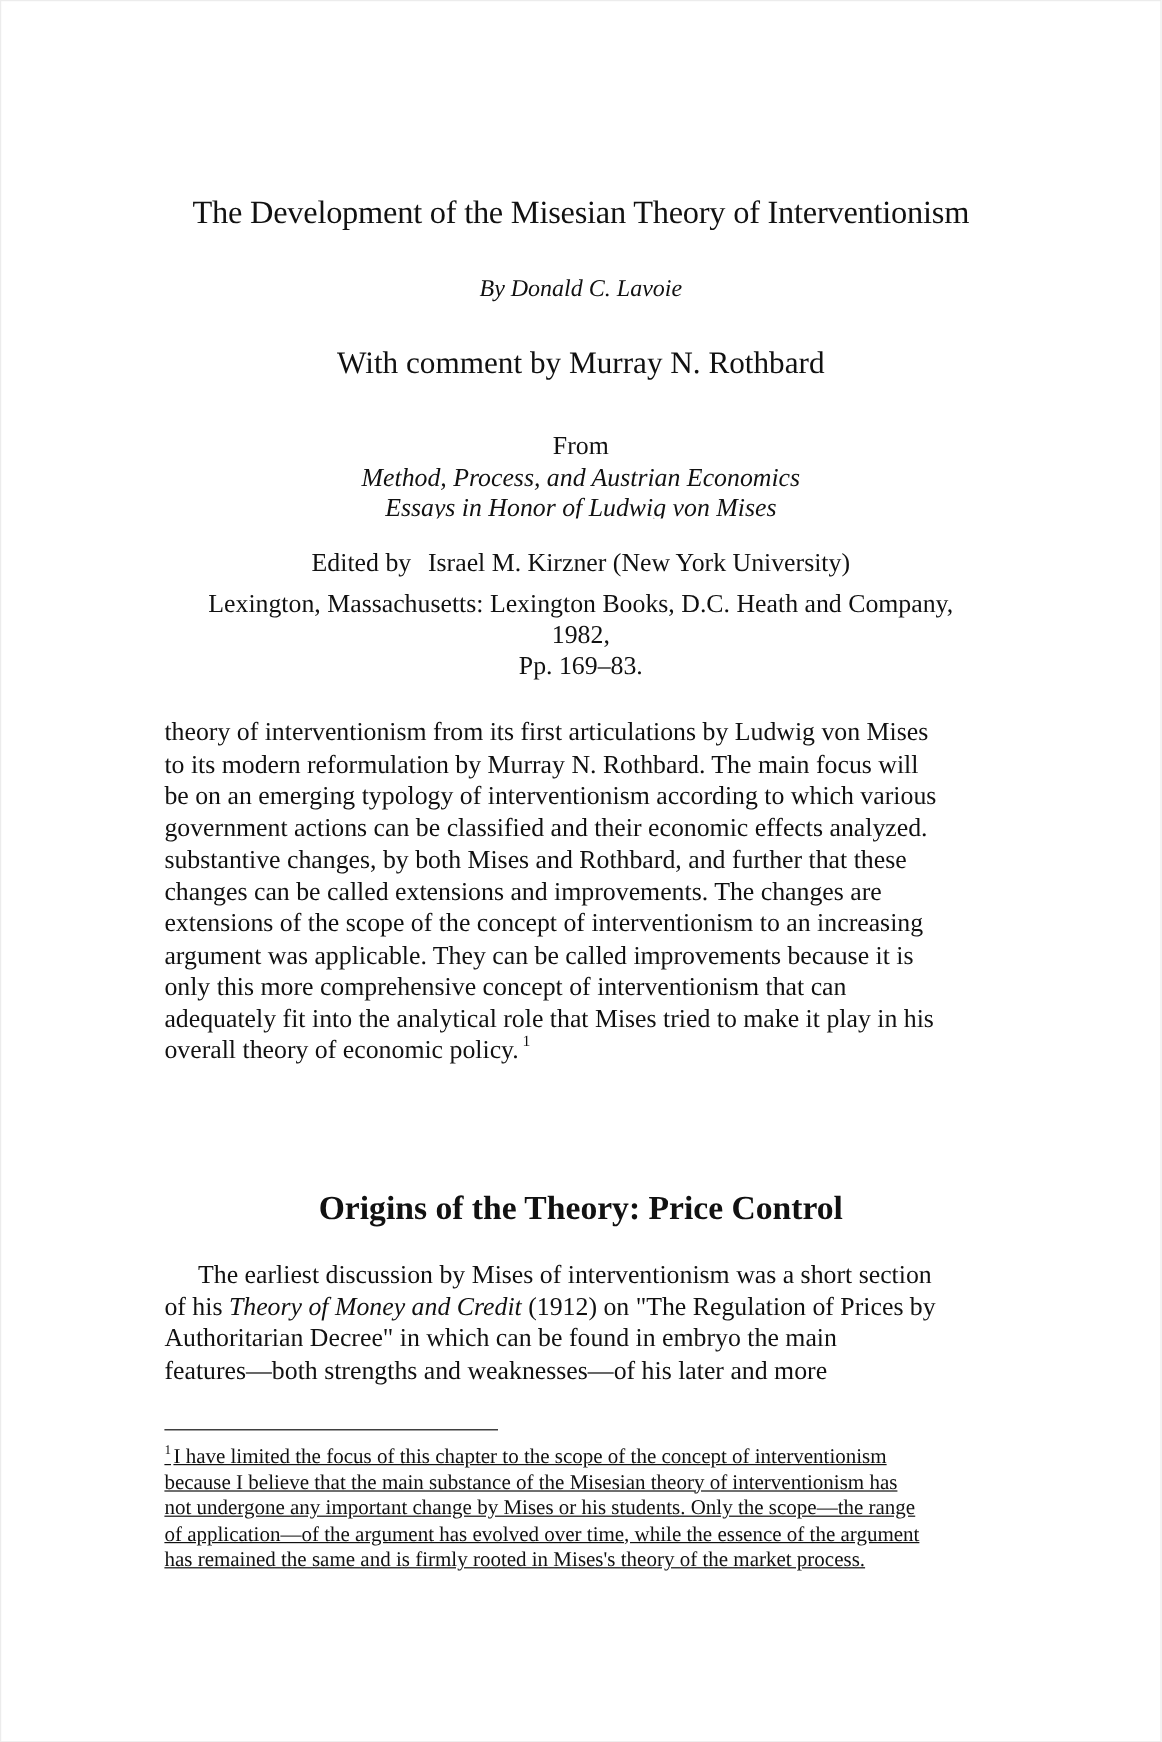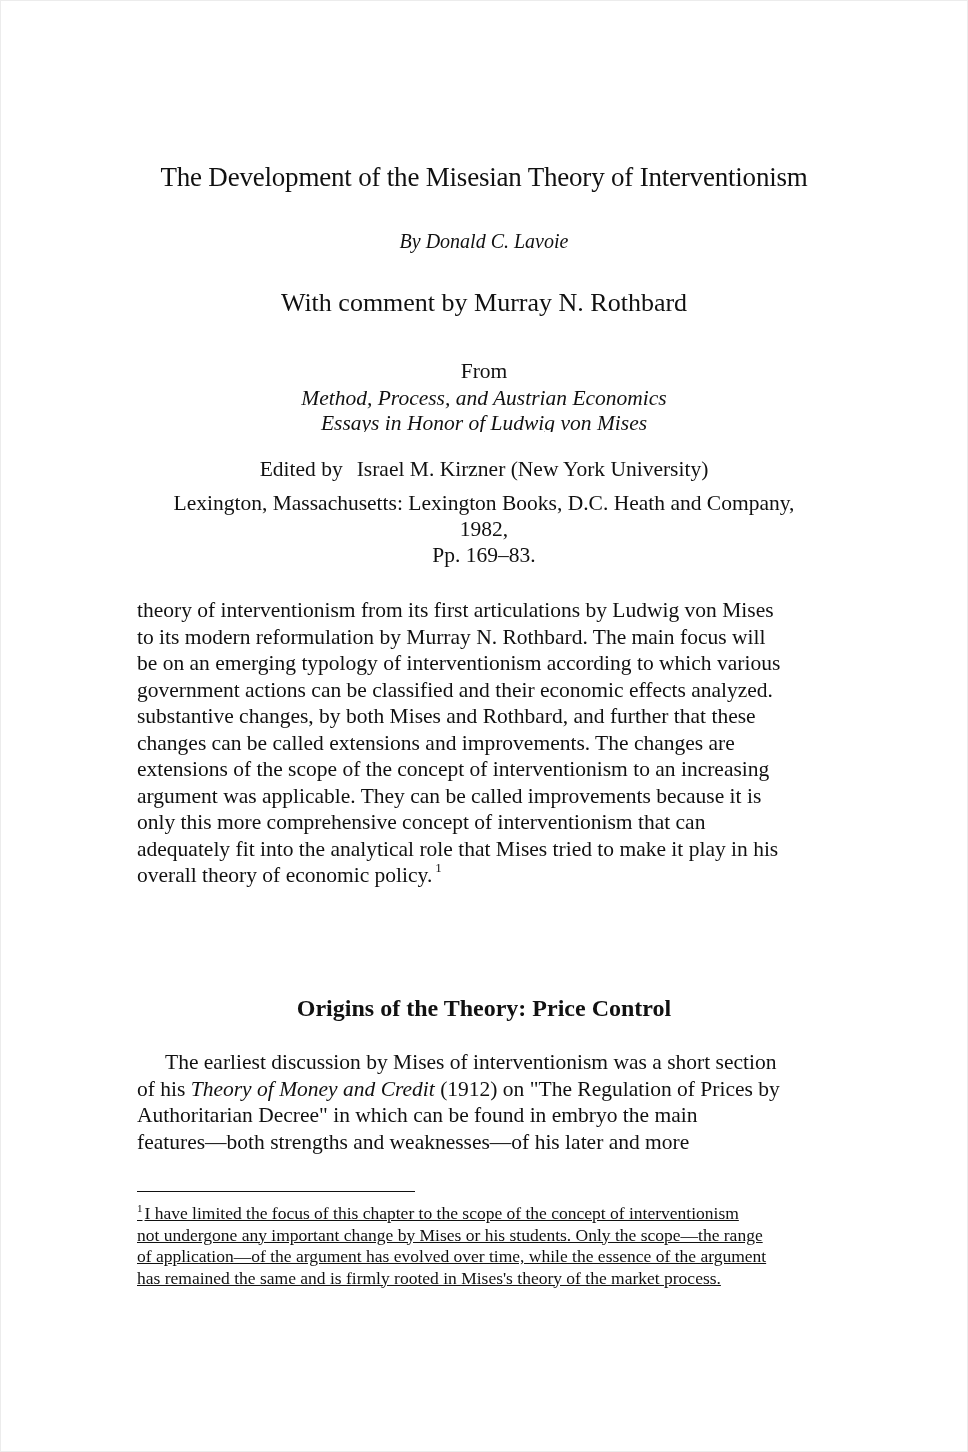--- a/index.html
+++ b/index.html
@@ -45,21 +45,21 @@
       line-height: 26.5px;
     }
     .body-text .line { display: block; white-space: nowrap; }
     .body-text .indent { padding-left: 28px; }
     .para1 { top: 596px; }
     .para2 { top: 1048px; }
     .sup { font-size: 13px; vertical-align: 10px; line-height: 0; margin-left: 3px; }
 
     .heading {
       top: 994px;
-      font-size: 24px;
+      font-size: 28px;
       line-height: 26px;
       font-weight: bold;
     }
     .rule {
       position: absolute;
       left: 136px;
       top: 1190px;
       width: 278px;
       height: 0;
       border-top: 1.5px solid #111111;
@@ -114,18 +114,19 @@
     <span class="line indent">The earliest discussion by Mises of interventionism was a short section</span>
     <span class="line"><span>of his </span><i>Theory of Money and Credit</i><span> (1912) on "The Regulation of Prices by</span></span>
     <span class="line">Authoritarian Decree" in which can be found in embryo the main</span>
     <span class="line">features—both strengths and weaknesses—of his later and more</span>
   </div>
 
   <div class="rule"></div>
 
   <div class="footnote">
     <span class="line"><sup class="fn-sup">1</sup><span>I have limited the focus of this chapter to the scope of the concept of interventionism</span></span>
+    <span class="line">because I believe that the main substance of the Misesian theory of interventionism has</span>
     <span class="line">not undergone any important change by Mises or his students. Only the scope—the range</span>
     <span class="line">of application—of the argument has evolved over time, while the essence of the argument</span>
     <span class="line">has remained the same and is firmly rooted in Mises's theory of the market process.</span>
   </div>
 
 </div>
 
 </body></html>

